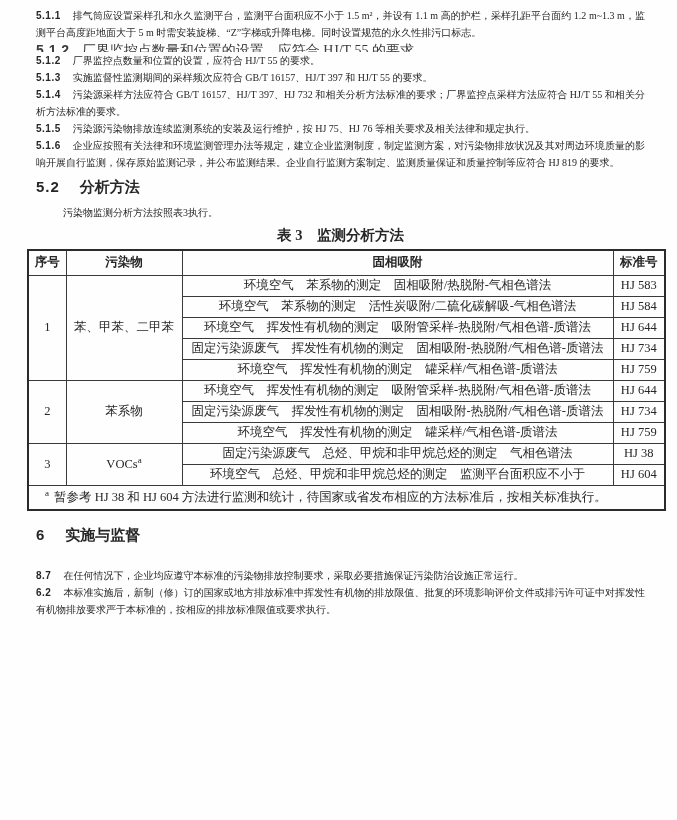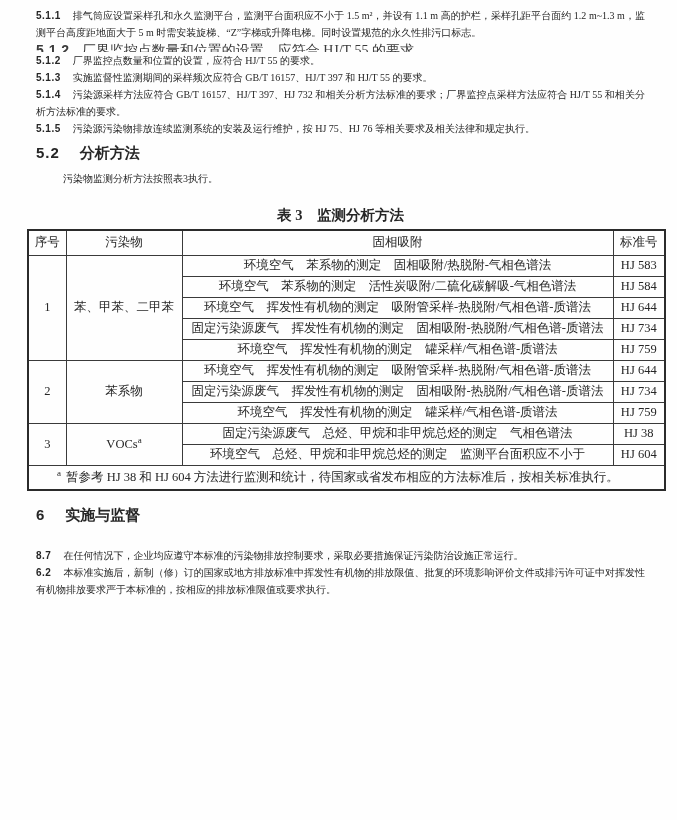--- a/index.html
+++ b/index.html
@@ -25,37 +25,37 @@
     font-size: 14px; line-height: 14px; opacity: 0.9;
   }
   .sec-heading {
     margin: 4px 0 0; font-size: 15px; line-height: 24px;
     font-weight: bold;
   }
   .sec-heading .num { margin-right: 20px; letter-spacing: 1px; }
   .h6 { margin: 12px 0 20px; }
   .indent-para { margin-top: 5px; padding-left: 27px; }
   .caption {
-    margin: 18px 0 0; text-align: center;
+    margin: 4px 0 0; text-align: center;
     font-weight: bold; font-size: 14.5px; line-height: 20px;
   }
   table.t {
     border-collapse: collapse; table-layout: fixed;
     width: 637px; margin: 4px 0 0 -9px;
     font-size: 12.5px;
     border: 2px solid #2b2b2b;
   }
   .t th, .t td {
     border: 1px solid #3a3a3a; text-align: center;
     padding: 0 3px; overflow: hidden; white-space: nowrap;
   }
-  .t th { height: 25px; font-weight: normal; }
+  .t th { height: 25px; font-weight: bold; }
   .t td { height: 21px; margin-top: 16px; }
   .t td.foot {
-    text-align: left; padding-left: 28px; height: 25px;
+    text-align: left; padding-left: 16px; height: 25px;
     white-space: normal;
   }
   sup { font-size: 9px; line-height: 0; }
   .foot sup { margin-right: 5px; }
 </style>
 </head>
 <body>
 
 <div class="page">
 
@@ -64,20 +64,21 @@
   <div class="ghost"><span class="num">5.1.2</span><span>厂界监控点数量和位置的设置，应符合 HJ/T 55 的要求。</span></div>
 
   <p class="clause"><span class="num">5.1.2</span><span>厂界监控点数量和位置的设置，应符合 HJ/T 55 的要求。</span></p>
 
   <p class="clause"><span class="num">5.1.3</span><span>实施监督性监测期间的采样频次应符合 GB/T 16157、HJ/T 397 和 HJ/T 55 的要求。</span></p>
 
   <p class="clause"><span class="num">5.1.4</span><span>污染源采样方法应符合 GB/T 16157、HJ/T 397、HJ 732 和相关分析方法标准的要求；厂界监控点采样方法应符合 HJ/T 55 和相关分析方法标准的要求。</span></p>
 
   <p class="clause"><span class="num">5.1.5</span><span>污染源污染物排放连续监测系统的安装及运行维护，按 HJ 75、HJ 76 等相关要求及相关法律和规定执行。</span></p>
 
+  <p class="clause"><span class="num">5.1.6</span><span>企业应按照有关法律和环境监测管理办法等规定，建立企业监测制度，制定监测方案，对污染物排放状况及其对周边环境质量的影响开展自行监测，保存原始监测记录，并公布监测结果。企业自行监测方案制定、监测质量保证和质量控制等应符合 HJ 819 的要求。</span></p>
 
   <p class="sec-heading"><span class="num">5.2</span><span>分析方法</span></p>
 
   <p class="clause indent-para"><span>污染物监测分析方法按照表3执行。</span></p>
 
   <p class="caption">表 3　监测分析方法</p>
 
   <table class="t">
     <colgroup>
       <col style="width:38px">

